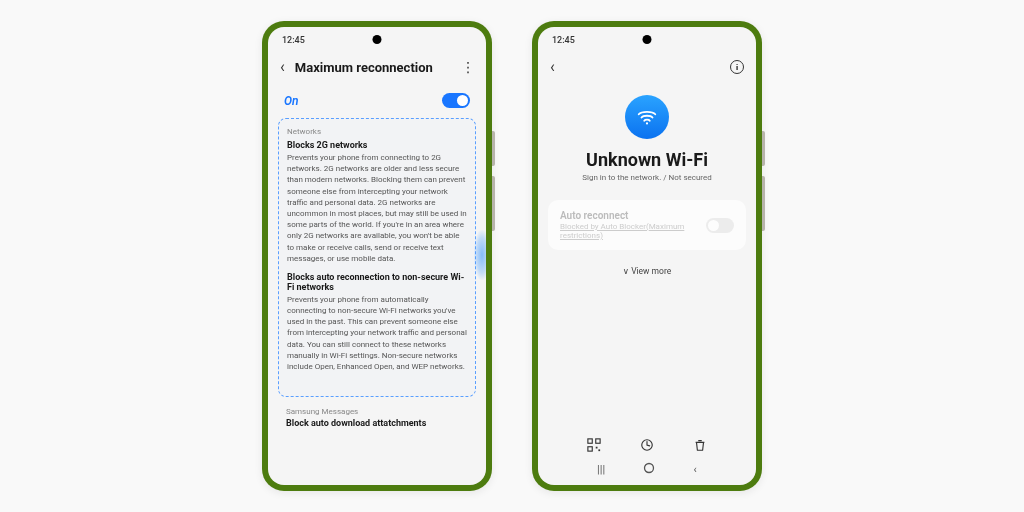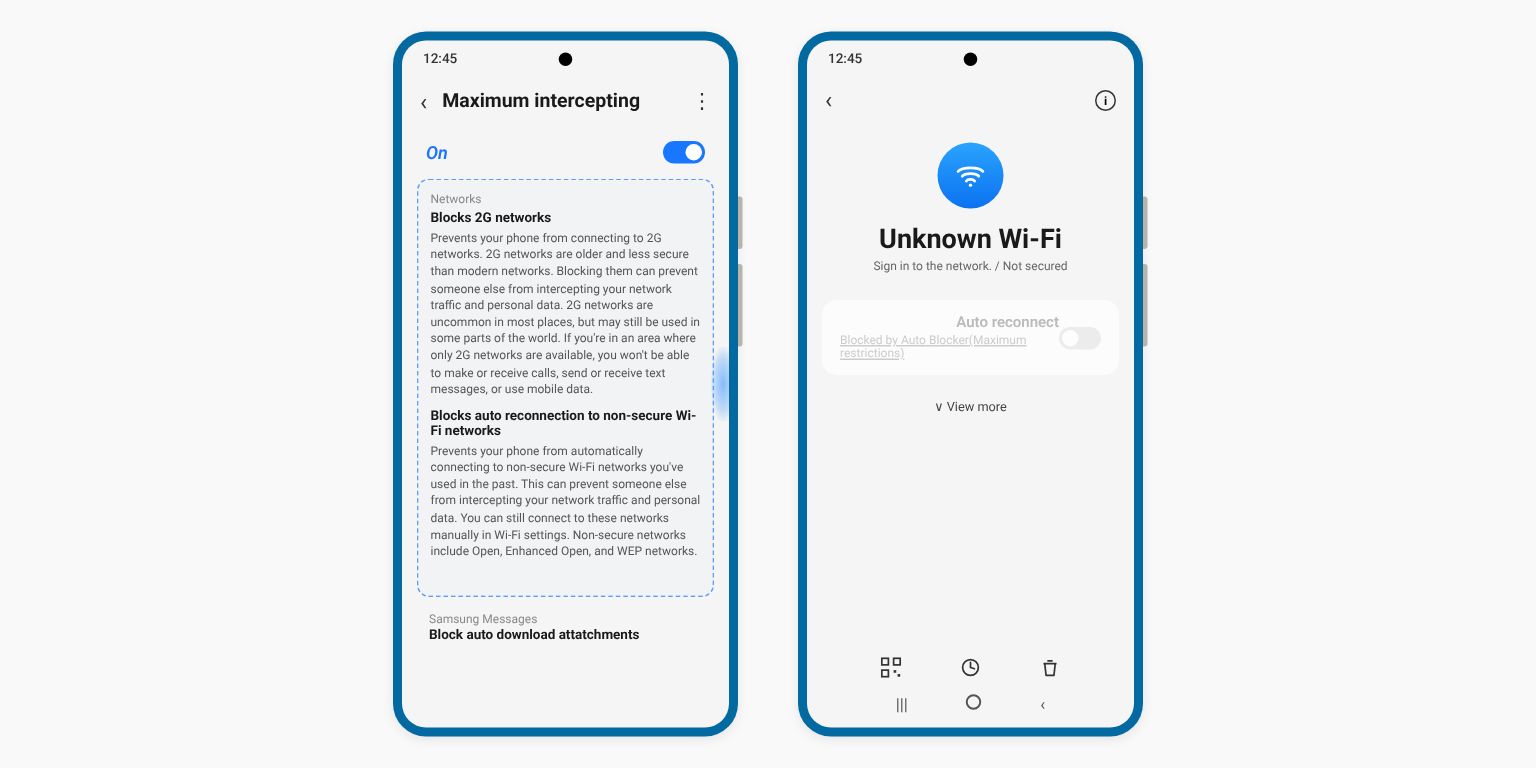--- a/index.html
+++ b/index.html
@@ -9,21 +9,21 @@
     background: #f9f9f9;
     font-family: -apple-system, BlinkMacSystemFont, "Segoe UI", Roboto, sans-serif;
     display: flex;
     justify-content: center;
     align-items: center;
     gap: 40px;
   }
   .phone {
     width: 230px;
     height: 470px;
-    background: #0369a1;
+    background: #4d7c0f;
     border-radius: 22px;
     padding: 6px;
     position: relative;
     box-shadow: 0 2px 8px rgba(0,0,0,0.08);
   }
   .phone::before {
     content: "";
     position: absolute;
     right: -3px;
     top: 110px;
@@ -232,21 +232,21 @@
   .card-title {
     font-size: 10px;
     font-weight: 600;
     color: #1a1a1a;
   }
   .card-sub {
     font-size: 8px;
     color: #999;
     margin-top: 1px;
   }
-  .card.disabled .card-title { color: #bbb; text-align: right; }
+  .card.disabled .card-title { color: #bbb; }
   .card.disabled .card-sub { color: #ccc; text-decoration: underline; }
   .card-row {
     display: flex;
     align-items: center;
     justify-content: space-between;
   }
   .view-more {
     text-align: center;
     font-size: 8.5px;
     color: #444;
@@ -282,21 +282,21 @@
 <body>
 
 <div class="phone">
   <div class="screen">
     <div class="camera"></div>
     <div class="status-bar">
       <span>12:45</span>
     </div>
     <div class="header">
       <span class="back-btn">‹</span>
-      <span class="header-title">Maximum intercepting</span>
+      <span class="header-title">Maximum reconnection</span>
       <span class="more-btn">⋮</span>
     </div>
     <div class="content">
       <div class="toggle-row">
         <span class="toggle-label">On</span>
         <div class="toggle"></div>
       </div>
       <div class="highlight-box">
         <div class="section-label">Networks</div>
         <div class="item-title">Blocks 2G networks</div>

